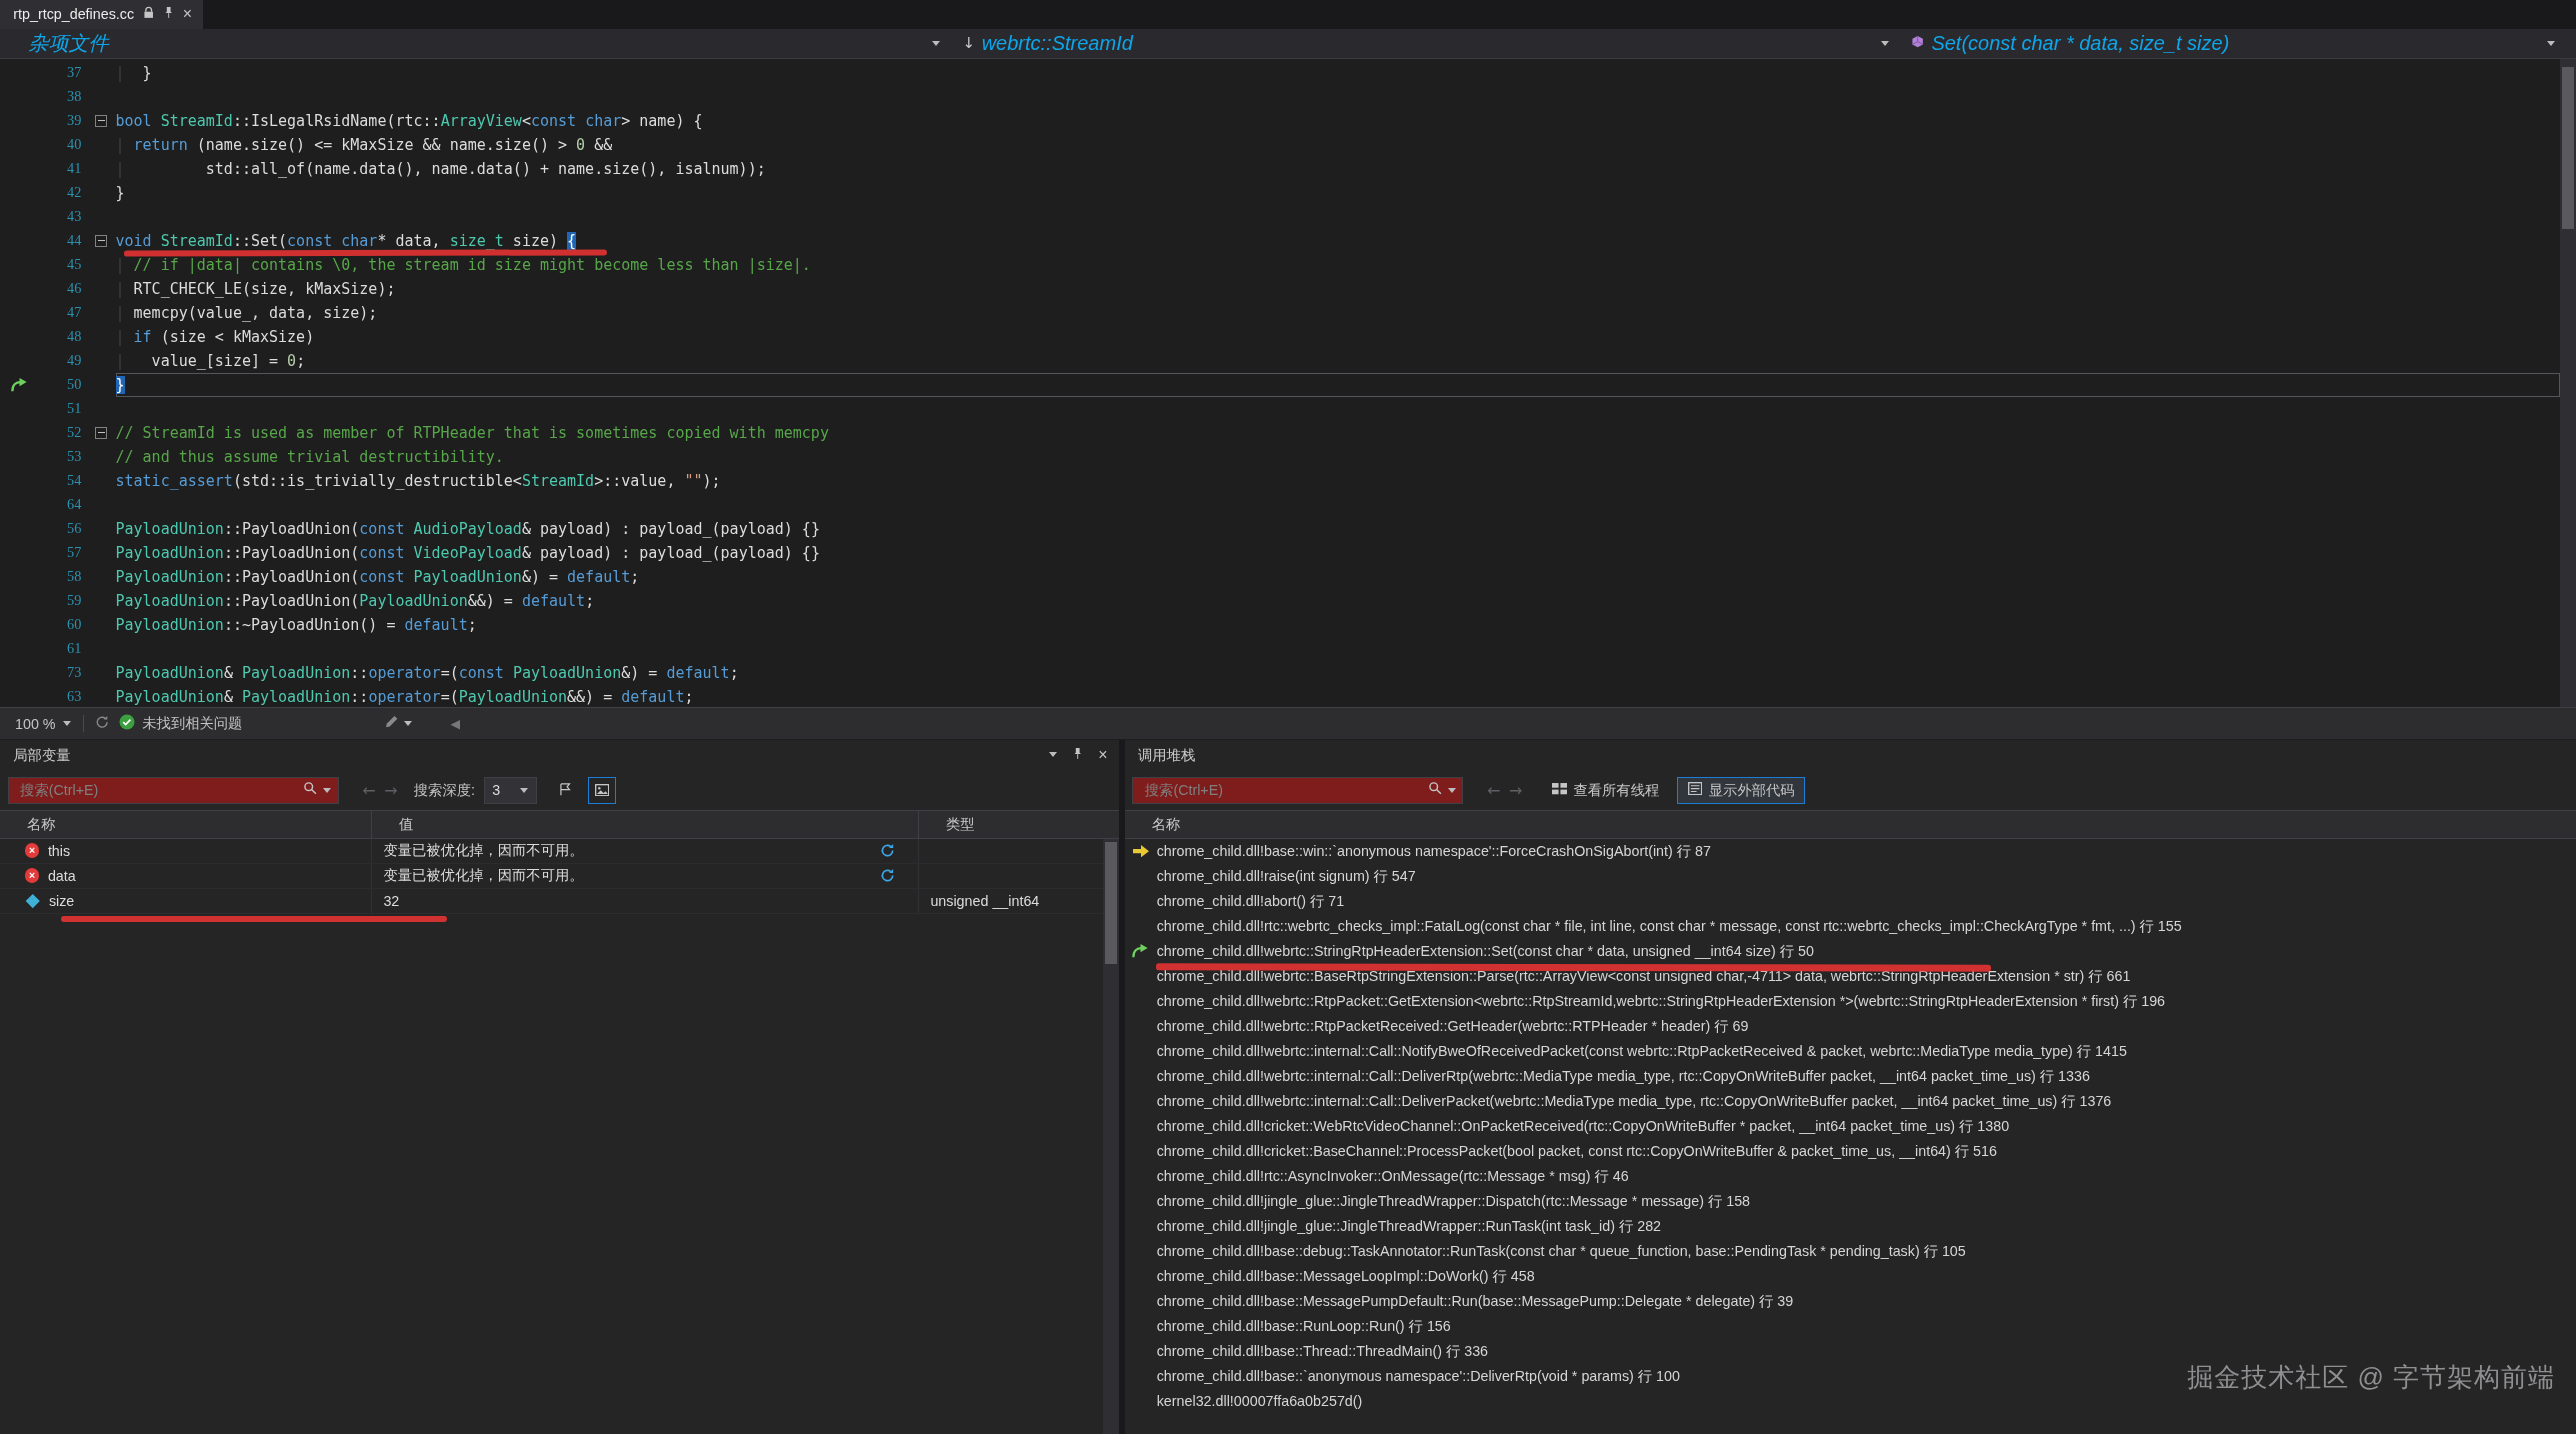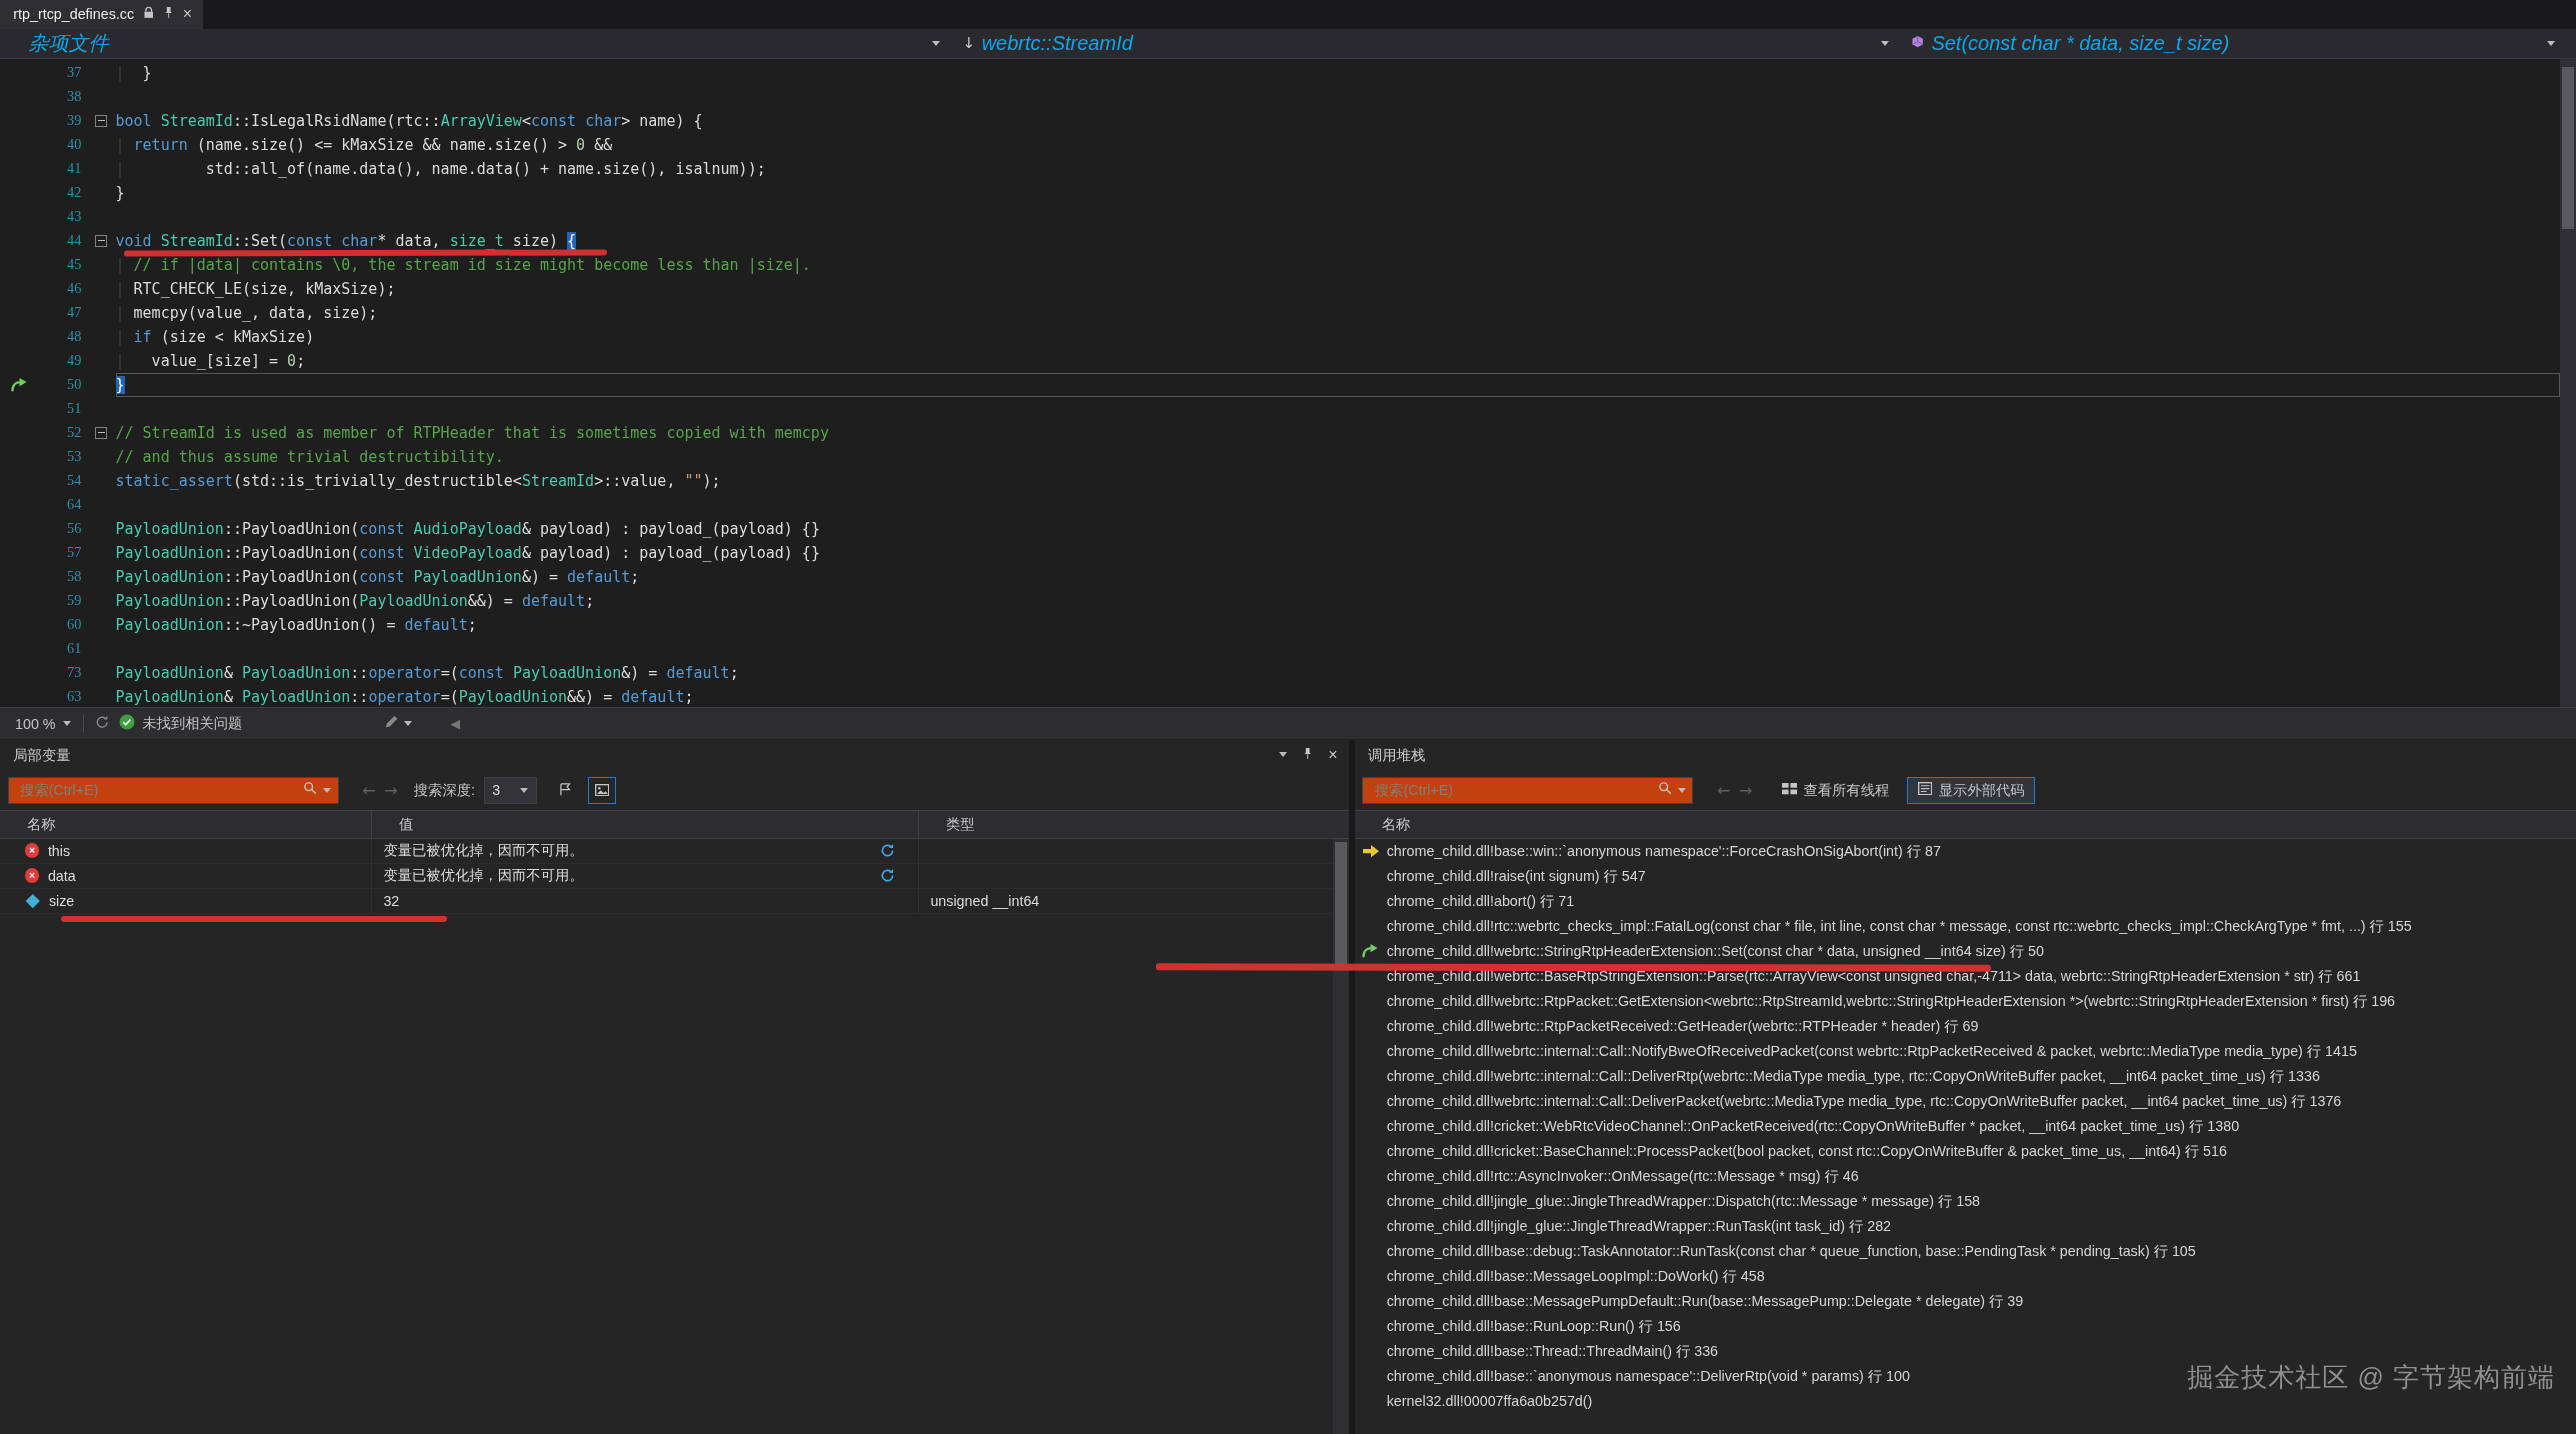--- a/index.html
+++ b/index.html
@@ -49,28 +49,28 @@
     border-top:1px solid #3f3f46;display:flex;align-items:center;font-size:14.3px;color:#c5c5c5;}
   .sb-zoom{margin-left:15px;display:flex;align-items:center;gap:7.6px;}
   .sb-div{width:1px;height:17px;background:#4a4a4e;margin:0 11.4px;}
   .sb-health{display:flex;align-items:center;gap:7.6px;}
   .sb-pen{margin-left:143px;display:flex;align-items:center;gap:5.7px;}
   .sb-left-arrow{margin-left:38px;color:#777;font-size:12.4px;font-family:"DejaVu Sans",sans-serif;}
 
   
   .bottom{position:absolute;top:740px;left:0;right:0;bottom:0;background:#19191b;display:flex;}
   .panel{background:#252526;display:flex;flex-direction:column;overflow:hidden;}
-  .p-locals{width:1349px;}
+  .p-locals{width:1119px;}
   .gap{width:5.7px;background:#19191b;}
   .p-stack{flex:1;}
   .panel-title{height:30px;display:flex;align-items:center;padding:0 11.4px 0 13.3px;color:#cccccc;font-size:14.3px;}
   .pt-icons{margin-left:auto;display:flex;align-items:center;gap:15px;}
   .pt-x{color:#c5c5c5;font-size:16px;line-height:1;}
   .panel-toolbar{height:40px;display:flex;align-items:center;padding:0 7.6px;gap:8.6px;}
-  .searchbox{width:331px;height:27px;background:#c2410c;border:1px solid #3f3f46;display:flex;
+  .searchbox{width:331px;height:27px;background:#7f1d1d;border:1px solid #3f3f46;display:flex;
     align-items:center;padding:0 6.7px 0 9.5px;gap:5.7px;}
   .searchbox input{background:transparent;border:0;outline:0;color:#cccccc;font-size:14.3px;flex:1;
     font-family:inherit;min-width:0;}
   .searchbox input::placeholder{color:#7f7f7f;}
   .nav-arrow{color:#5f5f64;font-size:16px;font-family:"DejaVu Sans",sans-serif;}
   .depth-label{color:#c5c5c5;font-size:14.3px;margin-left:7.6px;white-space:nowrap;}
   .depth-select{width:53px;height:27px;background:#333337;border:1px solid #3f3f46;color:#dcdcdc;
     font-size:14.3px;display:flex;align-items:center;justify-content:space-between;padding:0 7.6px;}
   .icon-btn{width:28.5px;height:27px;display:flex;align-items:center;justify-content:center;}
   .icon-btn.active{border:1px solid #1c7cd6;}

